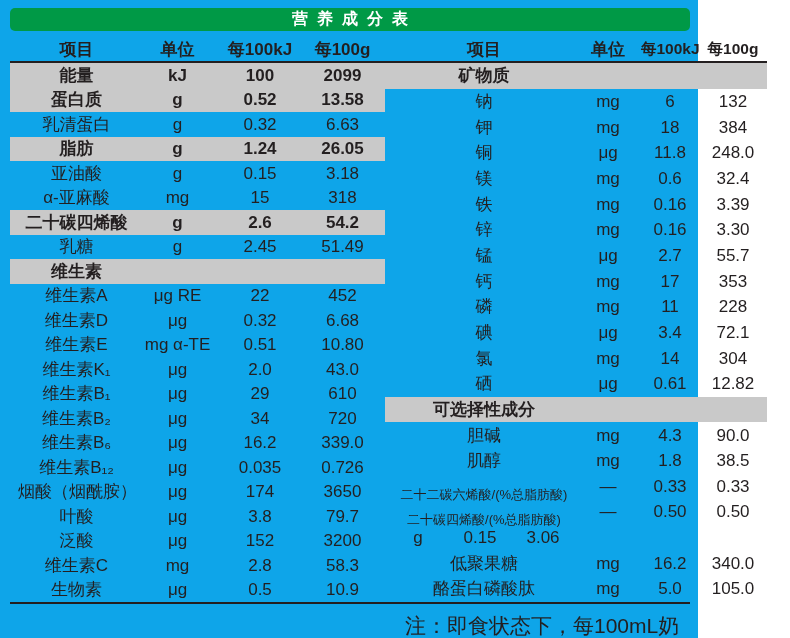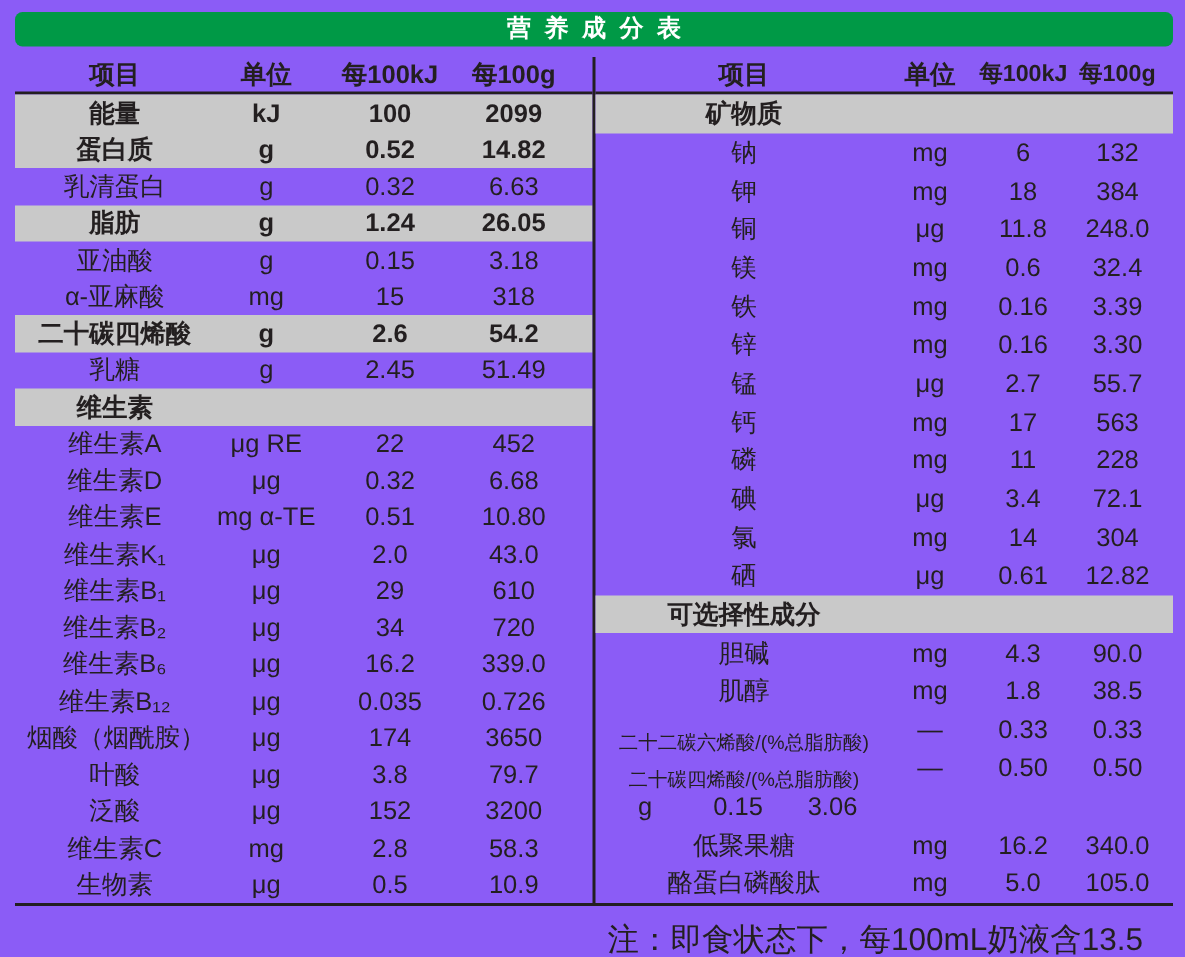--- a/index.html
+++ b/index.html
@@ -3,21 +3,21 @@
 <meta charset="utf-8">
 <style>
   :root{
     --green:#009946;
     --shade:#c9c9c9;
     --ink:#231f20;
   }
   *{margin:0;padding:0;box-sizing:border-box;}
   html,body{width:790px;height:638px;background:#fff;}
   body{font-family:"Liberation Sans","DejaVu Sans",sans-serif;color:var(--ink);}
-  .page{width:790px;height:638px;background:#8b5cf6;padding:8px 8px 0 10px;position:relative;}
+  .page{width:698px;height:638px;background:#0ea5e9;padding:8px 8px 0 10px;position:relative;}
 
   .title-bar{
     height:23px;border-radius:5px;background:var(--green);
     display:flex;align-items:center;justify-content:center;
     color:#fff;font-size:16px;font-weight:700;letter-spacing:9px;text-indent:9px;
   }
 
   .tables{display:flex;margin-top:7px;border-bottom:2px solid var(--ink);}
   .ntable{display:flex;flex-direction:column;}
   .ntable.left{width:385px;}
@@ -70,21 +70,21 @@
           <div class="row major">
             <span class="cell item">能量</span>
             <span class="cell unit">kJ</span>
             <span class="cell kj">100</span>
             <span class="cell g">2099</span>
           </div>
           <div class="row major">
             <span class="cell item">蛋白质</span>
             <span class="cell unit">g</span>
             <span class="cell kj">0.52</span>
-            <span class="cell g">14.82</span>
+            <span class="cell g">13.58</span>
           </div>
           <div class="row normal">
             <span class="cell item">乳清蛋白</span>
             <span class="cell unit">g</span>
             <span class="cell kj">0.32</span>
             <span class="cell g">6.63</span>
           </div>
           <div class="row major">
             <span class="cell item">脂肪</span>
             <span class="cell unit">g</span>
@@ -257,21 +257,21 @@
           <div class="row normal">
             <span class="cell item">锰</span>
             <span class="cell unit">μg</span>
             <span class="cell kj">2.7</span>
             <span class="cell g">55.7</span>
           </div>
           <div class="row normal">
             <span class="cell item">钙</span>
             <span class="cell unit">mg</span>
             <span class="cell kj">17</span>
-            <span class="cell g">563</span>
+            <span class="cell g">353</span>
           </div>
           <div class="row normal">
             <span class="cell item">磷</span>
             <span class="cell unit">mg</span>
             <span class="cell kj">11</span>
             <span class="cell g">228</span>
           </div>
           <div class="row normal">
             <span class="cell item">碘</span>
             <span class="cell unit">μg</span>

